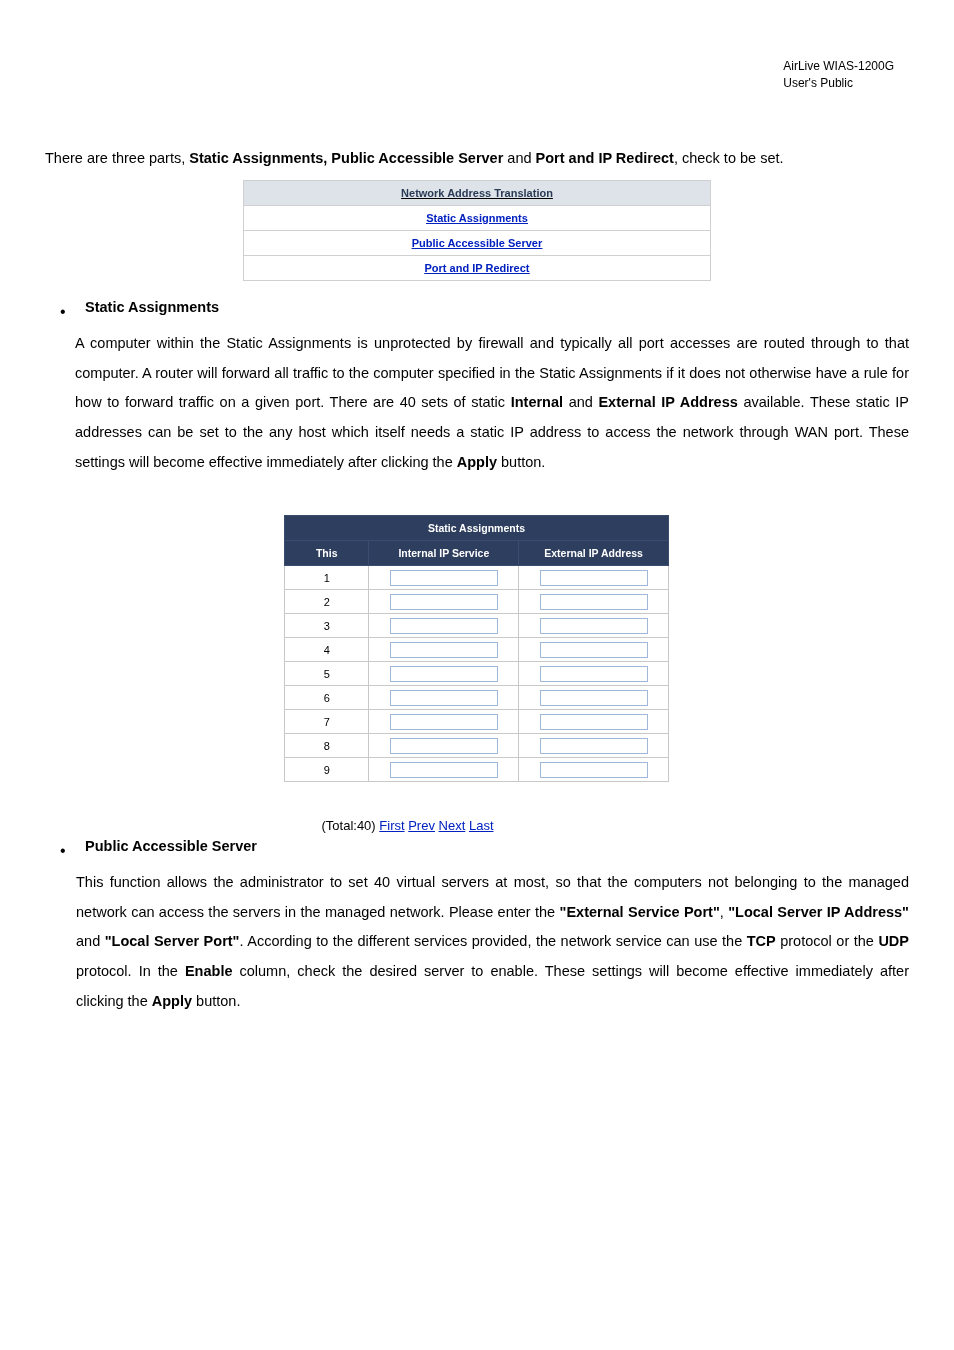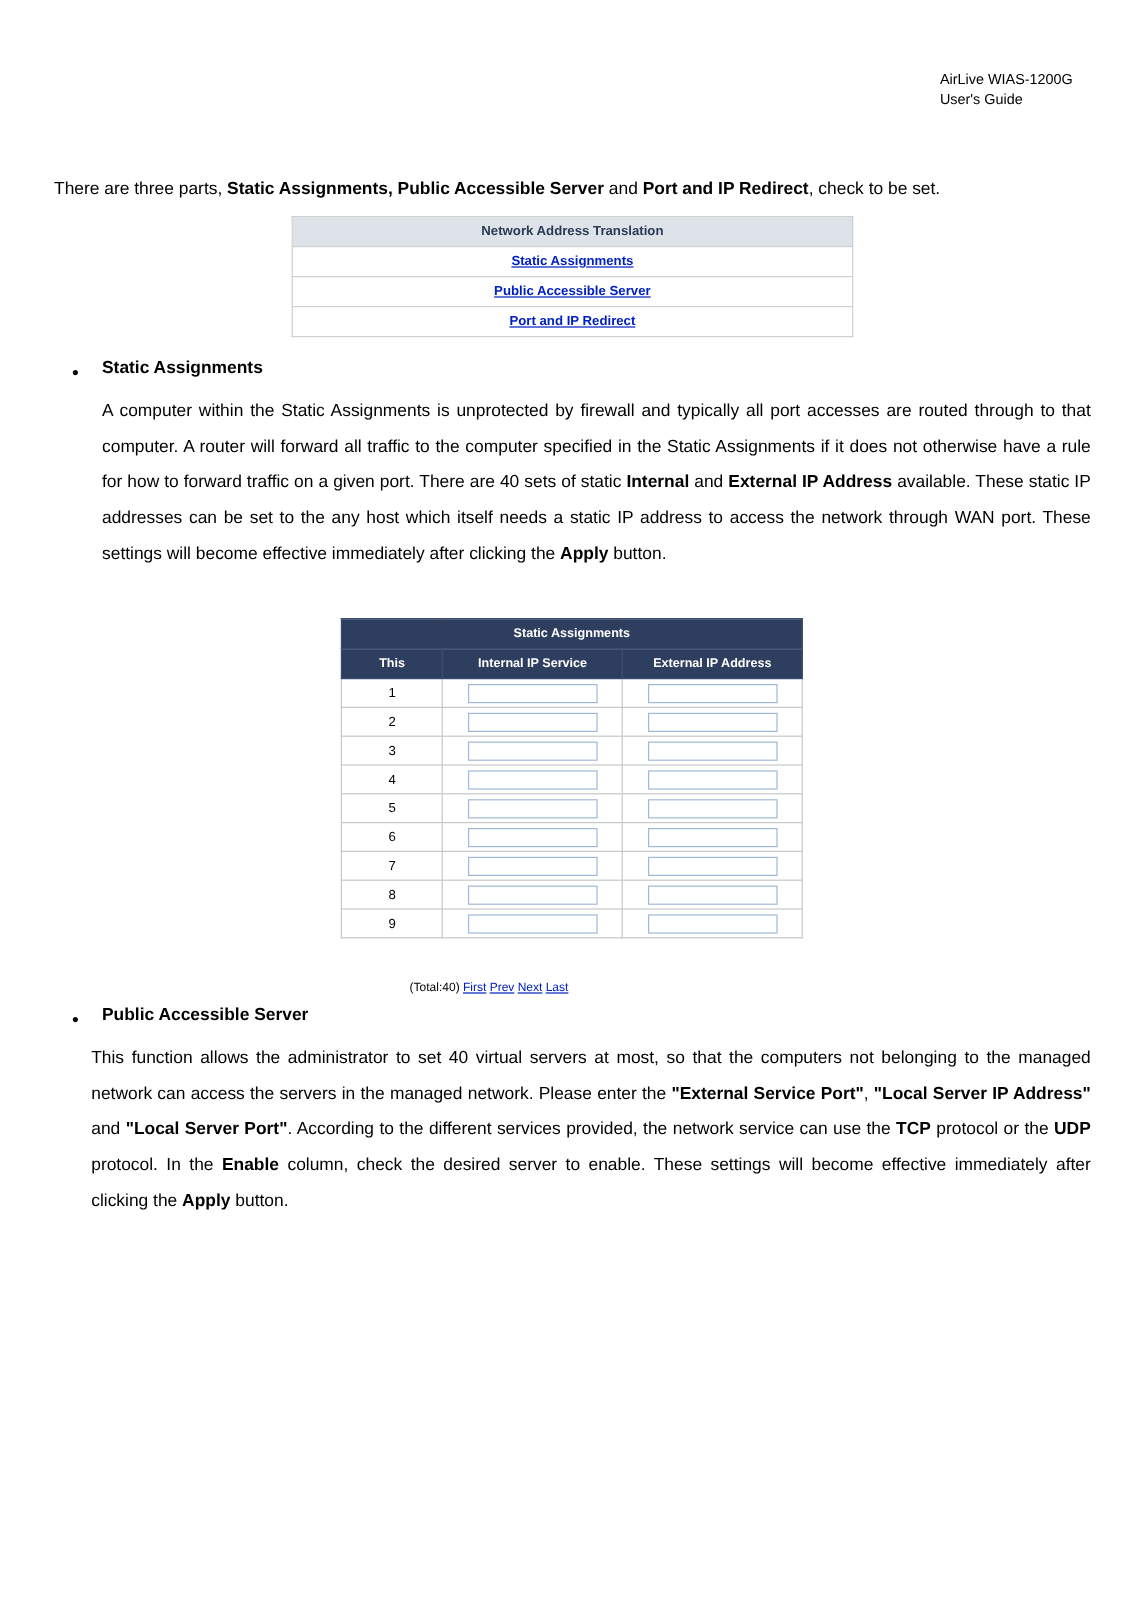--- a/index.html
+++ b/index.html
@@ -1,42 +1,42 @@
 <!DOCTYPE html>
 <html><head>
 <meta charset="utf-8">
 <style>
   * { margin: 0; padding: 0; box-sizing: border-box; }
   body { width: 954px; height: 1350px; background: #fff; font-family: Arial, sans-serif; position: relative; color: #000; }
   .hdr { position: absolute; top: 58px; right: 60px; font-size: 12px; line-height: 1.4; }
   .line1 { position: absolute; top: 150px; left: 45px; right: 60px; font-size: 14.5px; }
   .b { font-weight: bold; margin-top: 40px; }
-  .nat-tbl { position: absolute; top: 180px; left: 243px; width: 468px; border: 1px solid #d0d0d0; border-collapse: collapse; font-size: 11px; }
+  .nat-tbl { position: absolute; top: 180px; left: 243px; width: 468px; border: 1px solid #d0d0d0; border-collapse: collapse; font-size: 11px; text-decoration: underline; }
   .nat-tbl td { border: 1px solid #d0d0d0; text-align: center; padding: 6px 0; background: #fff; }
   .nat-tbl td.hdr-cell { background: #dde3e9; font-weight: bold; color: #2a3a55; font-size: 11px; }
   .nat-tbl a { color: #0020c0; text-decoration: underline; font-weight: bold; }
   .bul1 { position: absolute; top: 303px; left: 60px; font-size: 16px; }
   .t1 { position: absolute; top: 299px; left: 85px; font-size: 14.5px; font-weight: bold; }
-  .p1 { position: absolute; top: 329px; left: 85px; right: 45px; font-size: 14.5px; line-height: 2.05; text-align: justify; }
+  .p1 { position: absolute; top: 329px; left: 75px; right: 45px; font-size: 14.5px; line-height: 2.05; text-align: justify; }
   .sa-tbl { position: absolute; top: 515px; left: 284px; width: 385px; border-collapse: collapse; font-size: 11px; }
   .sa-tbl th { background: #2d3e5e; color: #fff; font-weight: bold; text-align: center; padding: 6px 0; border: 1px solid #3a4d70; font-size: 10.5px; }
   .sa-tbl td { border: 1px solid #c8c8c8; text-align: center; padding: 3.5px 0; background: #fff; font-size: 11px; }
   .inp { width: 108px; height: 16px; border: 1px solid #a0b8d8; background: #fff; display: inline-block; vertical-align: middle; }
-  .pgn { position: absolute; top: 818px; left: 0; width: 815px; text-align: center; font-size: 10px; }
+  .pgn { position: absolute; top: 818px; left: 0; width: 815px; text-align: center; font-size: 13px; }
   .pgn a { color: #0020c0; text-decoration: underline; }
   .bul2 { position: absolute; top: 842px; left: 60px; font-size: 16px; }
   .t2 { position: absolute; top: 838px; left: 85px; font-size: 14.5px; font-weight: bold; }
   .p2 { position: absolute; top: 868px; left: 76px; right: 45px; font-size: 14.5px; line-height: 2.05; text-align: justify; }
 </style>
 </head>
 <body>
 
 <div class="hdr">
   <div>AirLive WIAS-1200G</div>
-  <div>User's Guide</div>
+  <div>User's Public</div>
 </div>
 
 <div class="line1">
   <span>There are three parts, </span><span class="b">Static Assignments, Public Accessible Server </span><span>and </span><span class="b">Port and IP Redirect</span><span>, check to be set.</span>
 </div>
 
 <table class="nat-tbl">
   <tbody>
       <tr>
         <td class="hdr-cell">Network Address Translation</td>

